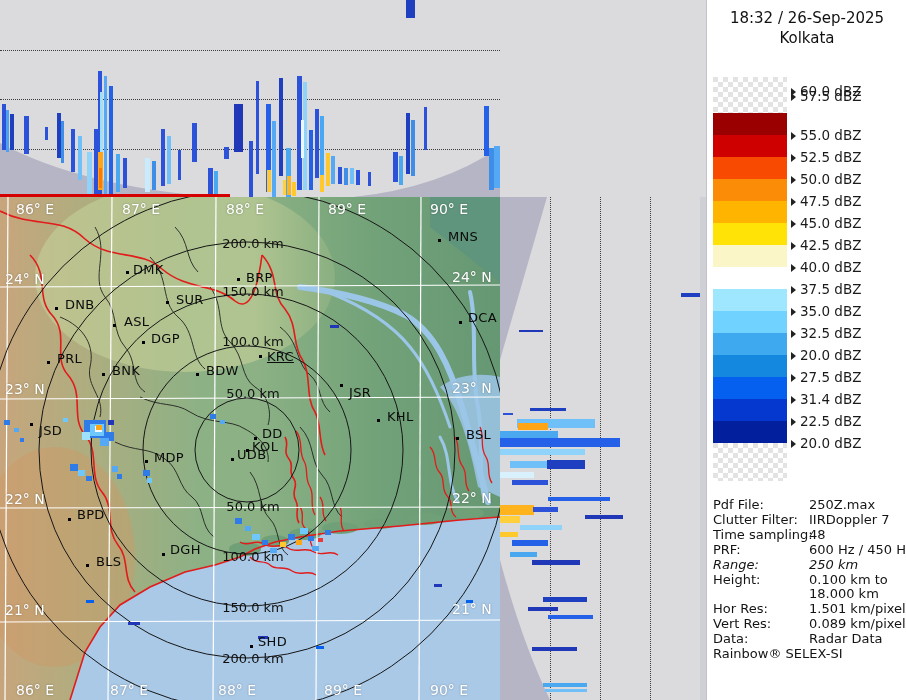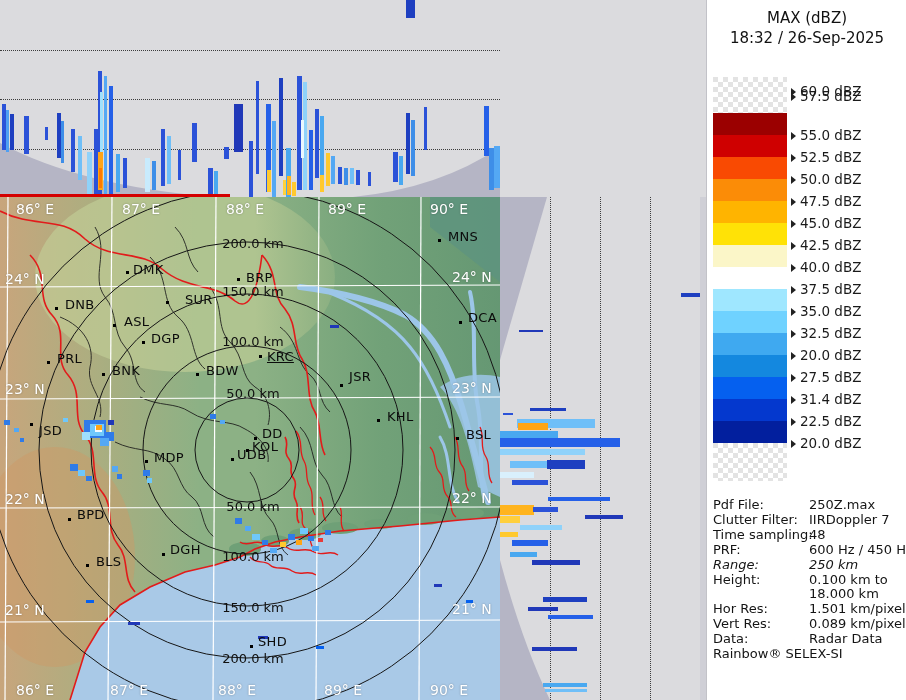--- a/index.html
+++ b/index.html
@@ -304,21 +304,21 @@
         <div class="ring-label" style="left: 253px; top: 352px;">100.0 km</div>
         <div class="ring-label" style="left: 253px; top: 403px;">150.0 km</div>
         <div class="ring-label" style="left: 253px; top: 454px;">200.0 km</div>
       </div>
     <div id="map-cities">
         <div class="city-dot" style="left: 126px; top: 74px;"></div>
         <div class="city-label" style="left: 133px; top: 65px;">DMK</div>
         <div class="city-dot" style="left: 237px; top: 81px;"></div>
         <div class="city-label" style="left: 246px; top: 73px;">BRP</div>
         <div class="city-dot" style="left: 166px; top: 104px;"></div>
-        <div class="city-label" style="left: 176px; top: 95px; margin-left: 9px;">SUR</div>
+        <div class="city-label" style="left: 176px; top: 95px;">SUR</div>
         <div class="city-dot" style="left: 55px; top: 110px;"></div>
         <div class="city-label" style="left: 65px; top: 100px;">DNB</div>
         <div class="city-dot" style="left: 113px; top: 127px;"></div>
         <div class="city-label" style="left: 124px; top: 117px;">ASL</div>
         <div class="city-dot" style="left: 142px; top: 144px;"></div>
         <div class="city-label" style="left: 151px; top: 134px;">DGP</div>
         <div class="city-dot" style="left: 47px; top: 164px;"></div>
         <div class="city-label" style="left: 57px; top: 154px;">PRL</div>
         <div class="city-dot" style="left: 259px; top: 158px;"></div>
         <div class="city-label" style="left: 267px; top: 152px; text-decoration: underline;">KRC</div>
@@ -330,21 +330,21 @@
         <div class="city-label" style="left: 39px; top: 226px;">JSD</div>
         <div class="city-dot" style="left: 145px; top: 263px;"></div>
         <div class="city-label" style="left: 154px; top: 253px;">MDP</div>
         <div class="city-dot" style="left: 254px; top: 240px;"></div>
         <div class="city-label" style="left: 262px; top: 229px;">DD</div>
         <div class="city-dot" style="left: 246px; top: 252px;"></div>
         <div class="city-label" style="left: 252px; top: 242px;">KOL</div>
         <div class="city-dot" style="left: 231px; top: 261px;"></div>
         <div class="city-label" style="left: 237px; top: 250px;">UDB</div>
         <div class="city-dot" style="left: 340px; top: 187px;"></div>
-        <div class="city-label" style="left: 349px; top: 172px;">JSR</div>
+        <div class="city-label" style="left: 349px; top: 188px;">JSR</div>
         <div class="city-dot" style="left: 377px; top: 222px;"></div>
         <div class="city-label" style="left: 387px; top: 212px;">KHL</div>
         <div class="city-dot" style="left: 456px; top: 240px;"></div>
         <div class="city-label" style="left: 466px; top: 230px;">BSL</div>
         <div class="city-dot" style="left: 438px; top: 42px;"></div>
         <div class="city-label" style="left: 448px; top: 32px;">MNS</div>
         <div class="city-dot" style="left: 459px; top: 124px;"></div>
         <div class="city-label" style="left: 468px; top: 113px;">DCA</div>
         <div class="city-dot" style="left: 68px; top: 321px;"></div>
         <div class="city-label" style="left: 77px; top: 310px;">BPD</div>
@@ -372,22 +372,22 @@
         <div class="geo-label" style="left: 5px; top: 405px;">21° N</div>
         <div class="geo-label" style="left: 452px; top: 72px;">24° N</div>
         <div class="geo-label" style="left: 452px; top: 183px;">23° N</div>
         <div class="geo-label" style="left: 452px; top: 293px;">22° N</div>
         <div class="geo-label" style="left: 452px; top: 404px;">21° N</div>
       </div>
   </div>
 
   <div id="panel-legend">
     <div id="legend-title">
-      <div>MAX (dBZ)</div>
       <div>18:32 / 26-Sep-2025</div>
+      <div>Kolkata</div>
     </div>
     <div id="legend-swatches">
         <div class="leg-cell checker" style="height: 36px;"></div>
         <div class="leg-cell" style="height: 22px; background: rgb(155, 0, 0);"></div>
         <div class="leg-cell" style="height: 22px; background: rgb(207, 0, 0);"></div>
         <div class="leg-cell" style="height: 22px; background: rgb(249, 74, 2);"></div>
         <div class="leg-cell" style="height: 22px; background: rgb(251, 140, 7);"></div>
         <div class="leg-cell" style="height: 22px; background: rgb(255, 180, 0);"></div>
         <div class="leg-cell" style="height: 22px; background: rgb(255, 226, 6);"></div>
         <div class="leg-cell" style="height: 22px; background: rgb(251, 246, 200);"></div>

